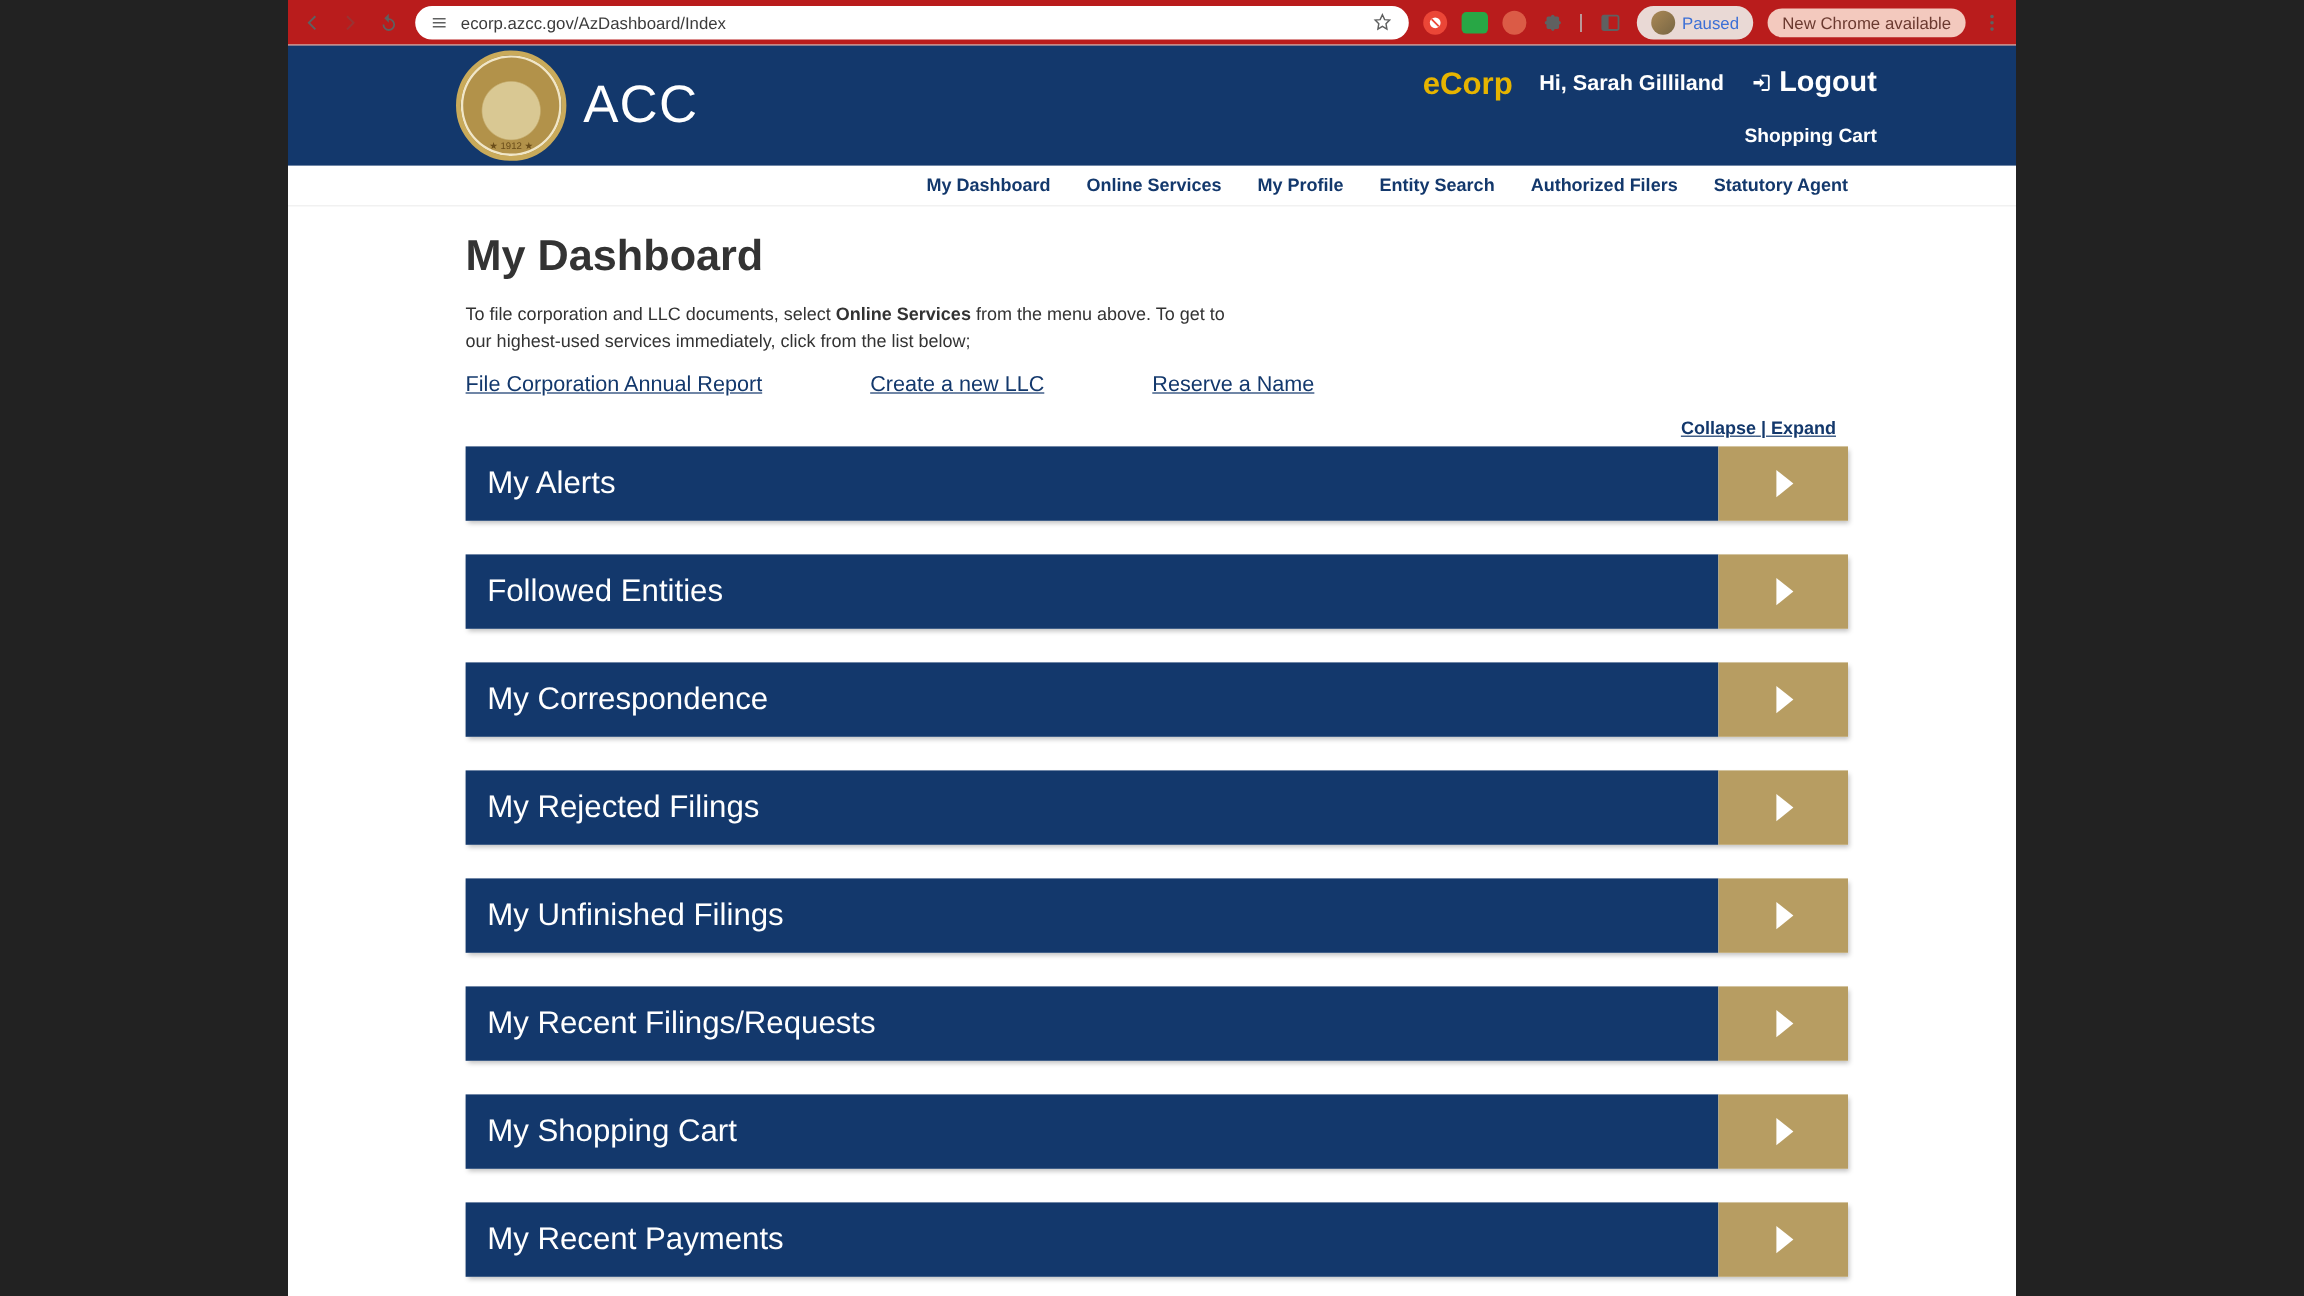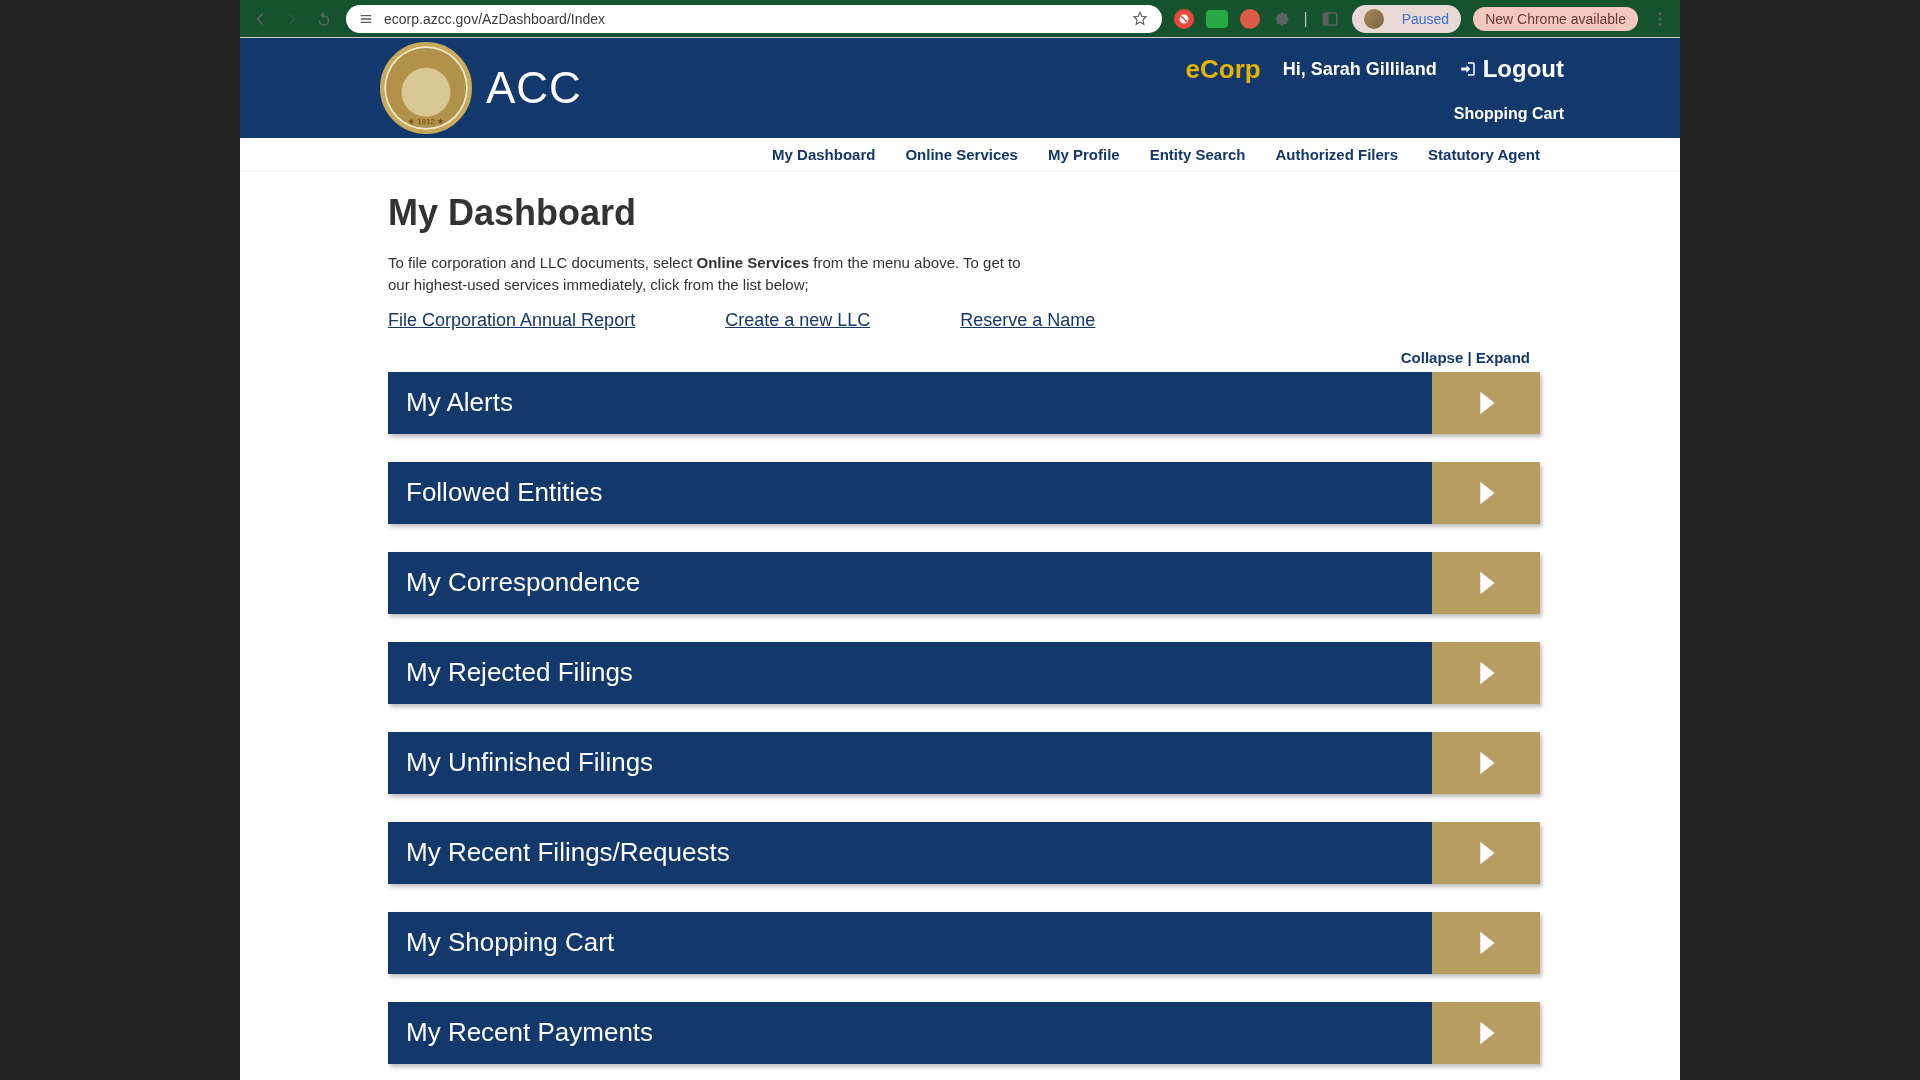--- a/index.html
+++ b/index.html
@@ -1,21 +1,21 @@
 <!DOCTYPE html>
 <html><head>
   <meta charset="utf-8">
   <style>
     * { margin: 0; padding: 0; box-sizing: border-box; }
     body { font-family: Arial, Helvetica, sans-serif; background: #fff; }
 
     
     .browser-chrome {
       height: 38px;
-      background: #14532d;
+      background: #b91c1c;
       display: flex;
       align-items: center;
       padding: 0 10px;
       gap: 12px;
       border-bottom: 1px solid #d8c8c4;
     }
     .chrome-icon {
       width: 20px; height: 20px;
       display: flex; align-items: center; justify-content: center;
       color: #5f6060;
@@ -38,21 +38,21 @@
     .omnibox .spacer { flex: 1; }
     .ext-icon {
       width: 20px; height: 20px; border-radius: 50%;
       display: inline-flex; align-items: center; justify-content: center;
       font-size: 12px;
     }
     .ext-red { background: #eb4637; }
     .ext-green { background: #28a745; border-radius: 4px; width:22px; height:18px; }
     .ext-orange { background:#db5b46; }
     .paused-pill {
-      display: flex; align-items: center; gap: 18px;
+      display: flex; align-items: center; gap: 6px;
       background: #e9d9d5; border-radius: 18px; padding: 4px 12px;
       color: #3b6fd6; font-size: 14px;
     }
     .avatar-small {
       width: 20px; height:20px; border-radius:50%;
       background: linear-gradient(135deg,#a85,#764);
     }
     .chrome-pill {
       background: #f3c9be; color:#6b3a30;
       padding: 4px 12px; border-radius: 18px; font-size:14px;
@@ -105,21 +105,21 @@
     }
 
     
     .content { padding: 20px 140px 40px 148px; }
     .page-title { font-size: 36px; color:#333; font-weight:bold; margin-bottom: 18px; }
     .intro { font-size: 15px; color:#333; max-width: 640px; line-height: 1.45; margin-bottom: 14px;}
     .intro strong { font-weight: bold; }
     .quick-links { display:flex; gap: 90px; margin-bottom: 18px; }
     .quick-links a { color:#13386c; font-size:18px; text-decoration: underline; cursor:pointer; }
 
-    .collapse-row { text-align: right; color:#13386c; font-weight:bold; font-size:15px; margin-bottom:6px; padding-right:10px;}
+    .collapse-row { text-align: right; color:#13386c; font-weight:bold; font-size:15px; margin-bottom:6px; padding-right:10px;text-decoration:underline;}
     .collapse-row span { cursor:pointer; }
 
     .panel-grid {
       display: grid;
       grid-template-columns: 1fr;
       gap: 28px 30px;
     }
     .panel {
       display:flex; height: 62px;
       box-shadow: 2px 3px 4px rgba(0,0,0,.25);

